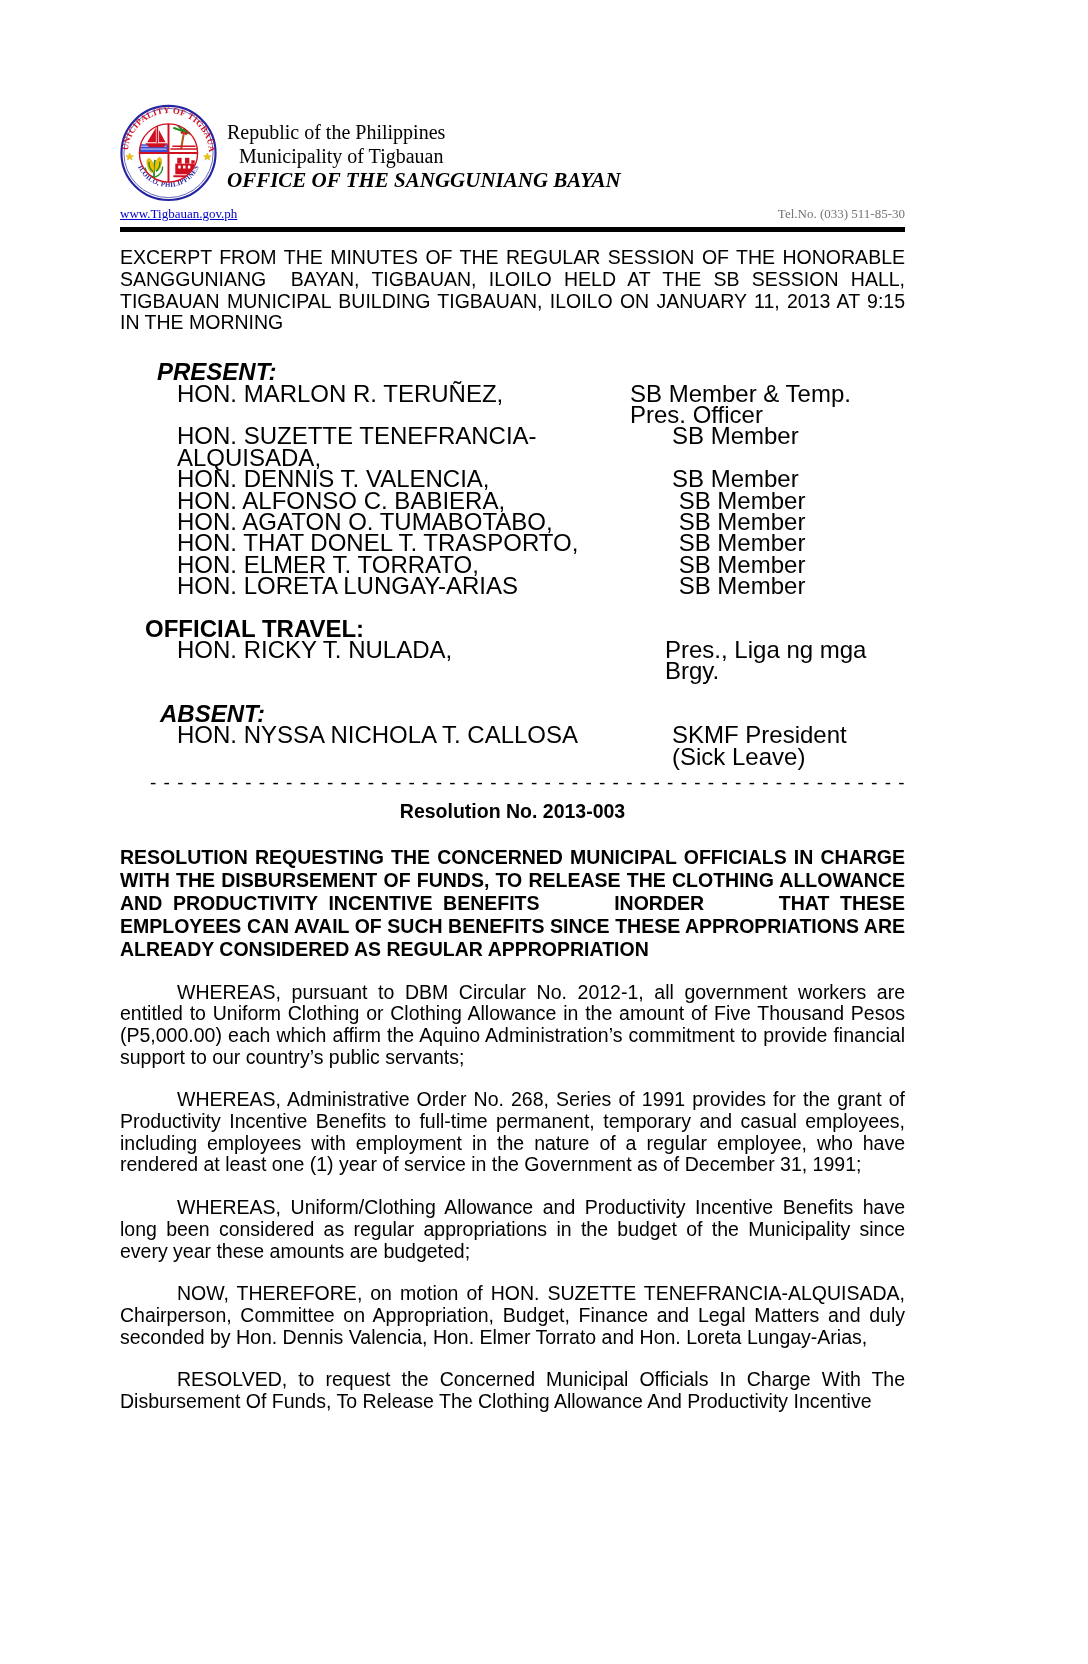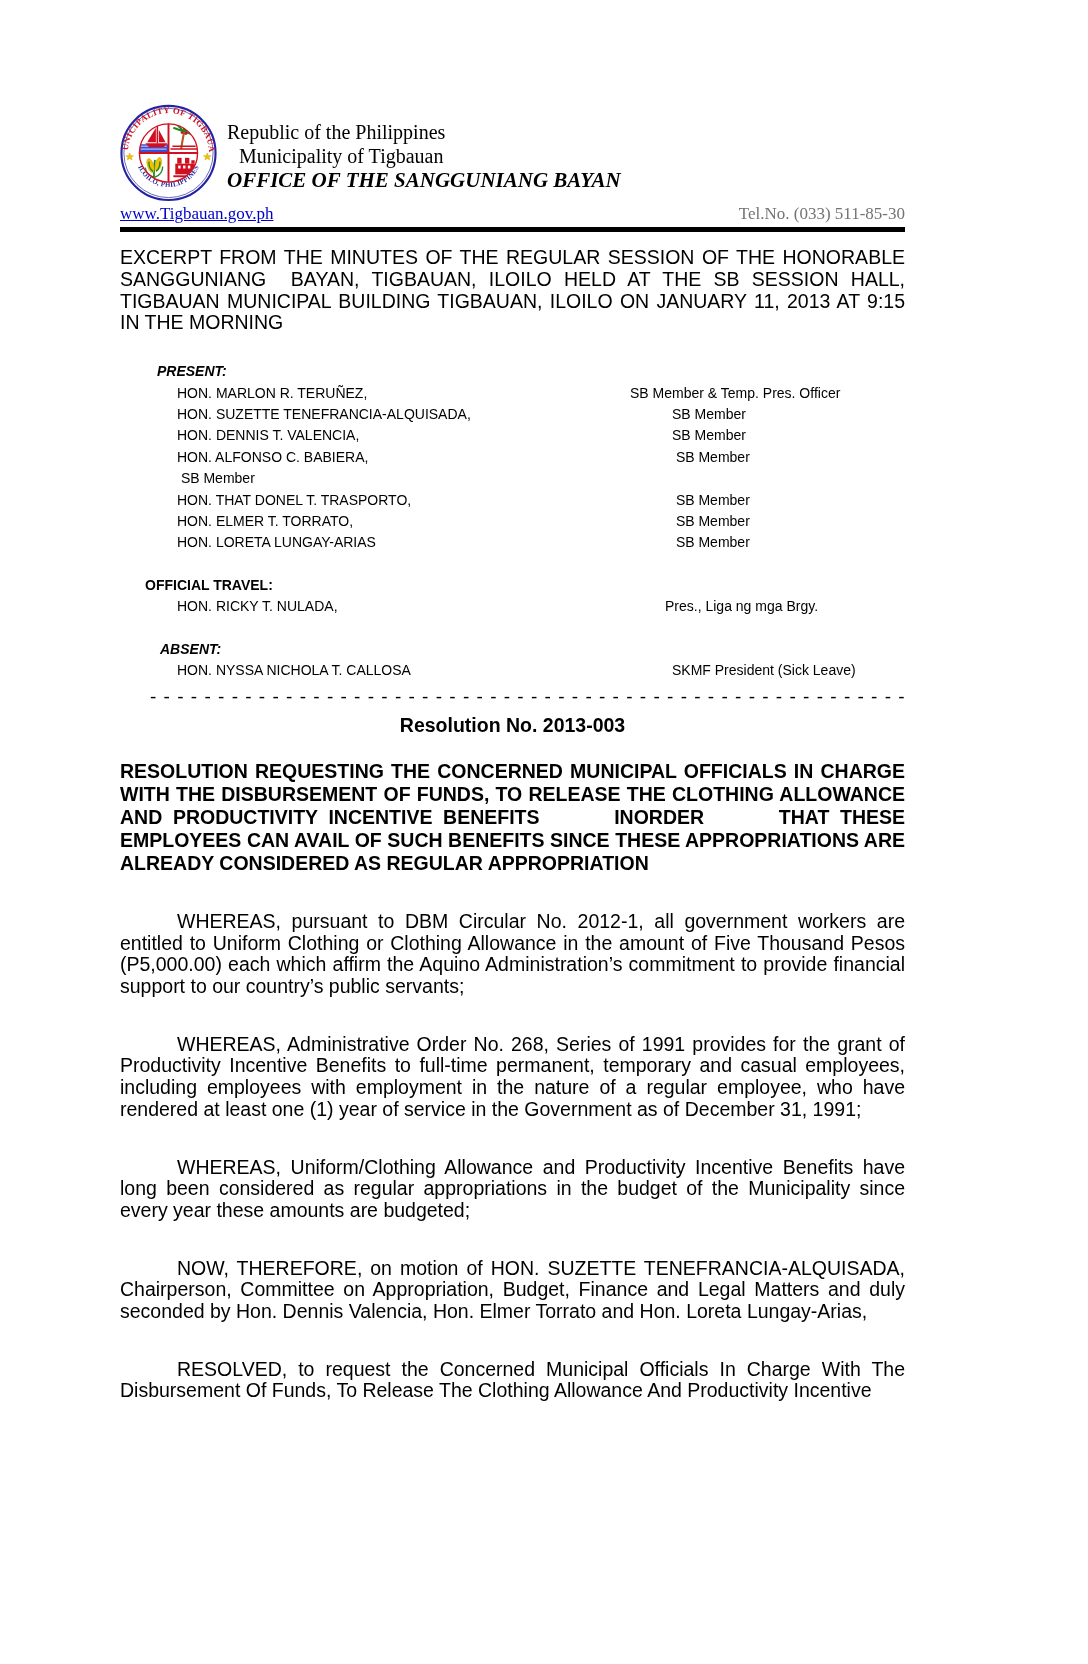--- a/index.html
+++ b/index.html
@@ -19,33 +19,33 @@
   .lh-text {
     margin:20px 0 0 10px;
     font-family:"Liberation Serif", serif;
     font-size:20px; line-height:24px;
   }
   .lh-muni { padding-left:12px; }
   .lh-office { font-size:21px; font-weight:bold; font-style:italic; }
   .contact-row {
     display:flex; justify-content:space-between; align-items:flex-end;
     margin-top:0px;
-    font-family:"Liberation Serif", serif; font-size:17px; line-height:20px;
+    font-family:"Liberation Serif", serif; font-size:13px; line-height:20px;
   }
   .website { color:#0000cc; text-decoration:underline; cursor:pointer; }
   .tel { color:#737373; }
   .rule { border-bottom:5px solid #000; margin-top:3px; }
 
   
   .excerpt {
     margin-top:15px;
     font-size:19.5px; line-height:21.8px;
     text-align:justify;
   }
-  .sec { font-size:14px; line-height:21.4px; }
+  .sec { font-size:24px; line-height:21.4px; }
   .sec-label { font-weight:bold; }
   .italic { font-style:italic; }
   .ml-37 { margin-left:37px; }
   .ml-25 { margin-left:25px; }
   .ml-40 { margin-left:40px; }
   .mt-27 { margin-top:27px; }
   .mt-21 { margin-top:21px; }
   .attendees { margin-left:57px; }
   .row { display:flex;gap:40px; }
   .row .name { width:455px; flex:none; }
@@ -62,21 +62,21 @@
     text-align:center; font-weight:bold;
     font-size:19.5px; line-height:21.4px;
   }
   .res-title {
     margin-top:23px;
     font-weight:bold;
     font-size:19.5px; line-height:23px;
     text-align:justify;
   }
   .para {
-    margin-top:36px;
+    margin-top:21px;
     font-size:19.5px; line-height:21.7px;
     text-align:justify;
     text-indent:57px;
   }
 </style>
 </head>
 <body>
 
 <div class="page">
 
@@ -169,20 +169,21 @@
       </div>
       <div class="row">
         <span class="name">HON. DENNIS T. VALENCIA,</span>
         <span class="pos">SB Member</span>
       </div>
       <div class="row">
         <span class="name">HON. ALFONSO C. BABIERA,</span>
         <span class="pos">&nbsp;SB Member</span>
       </div>
       <div class="row">
+        <span class="name">HON. AGATON O. TUMABOTABO,</span>
         <span class="pos">&nbsp;SB Member</span>
       </div>
       <div class="row">
         <span class="name">HON. THAT DONEL T. TRASPORTO,</span>
         <span class="pos">&nbsp;SB Member</span>
       </div>
       <div class="row">
         <span class="name">HON. ELMER T. TORRATO,</span>
         <span class="pos">&nbsp;SB Member</span>
       </div>

